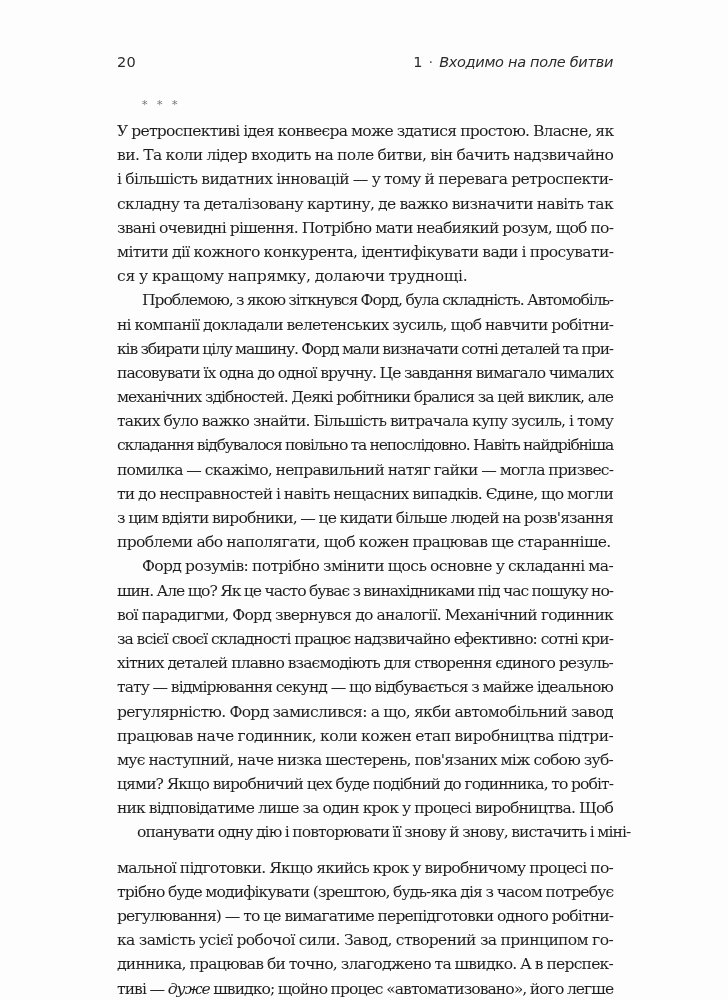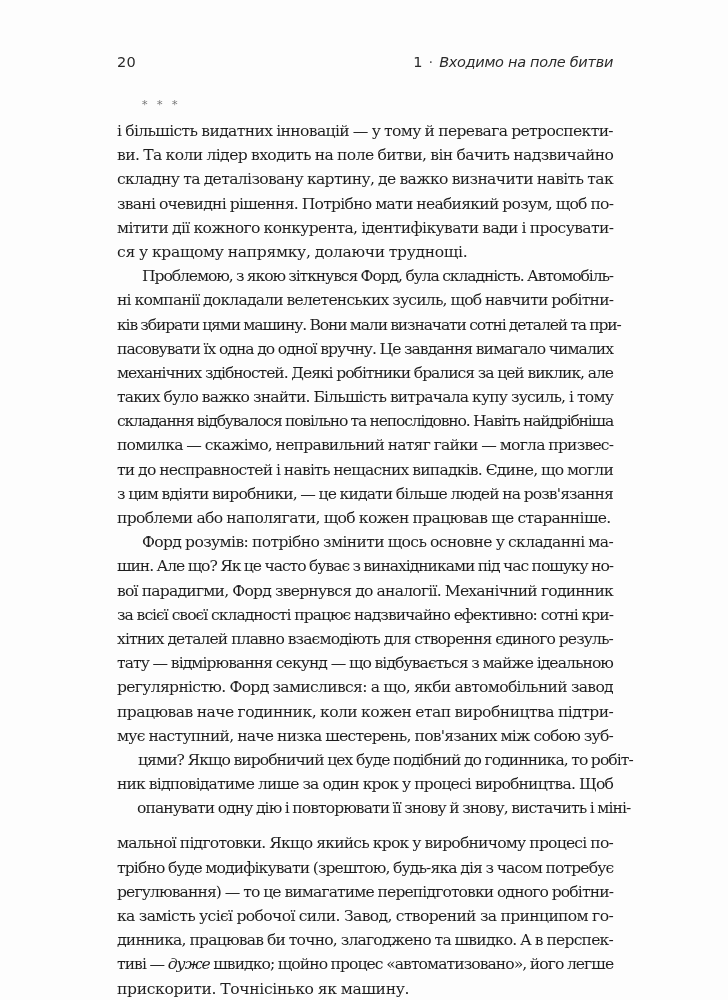--- a/index.html
+++ b/index.html
@@ -101,53 +101,54 @@
     <span class="chapter-head">
       <span class="chapter-num">1</span><span class="chapter-sep">·</span><span class="chapter-title">Входимо на поле битви</span>
     </span>
   </div>
 
   <div class="ornament">* * *</div>
 
   <div class="body-text">
 
     <div>
+      <span class="line" style="white-space: nowrap; letter-spacing: -0.75px;">У ретроспективі ідея конвеєра може здатися простою. Власне, як</span>
+      <span class="line" style="white-space: nowrap; letter-spacing: -0.6px;">ви. Та коли лідер входить на поле битви, він бачить надзвичайно</span>
       <span class="line" style="white-space: nowrap; letter-spacing: -0.65px;">і більшість видатних інновацій — у тому й перевага ретроспекти-</span>
-      <span class="line" style="white-space: nowrap; letter-spacing: -0.6px;">ви. Та коли лідер входить на поле битви, він бачить надзвичайно</span>
       <span class="line" style="white-space: nowrap; letter-spacing: -0.65px;">складну та деталізовану картину, де важко визначити навіть так</span>
       <span class="line" style="white-space: nowrap; letter-spacing: -0.75px;">звані очевидні рішення. Потрібно мати неабиякий розум, щоб по-</span>
       <span class="line" style="white-space: nowrap; letter-spacing: -0.65px;">мітити дії кожного конкурента, ідентифікувати вади і просувати-</span>
       <span class="line last" style="white-space: nowrap;">ся у кращому напрямку, долаючи труднощі.</span>
     </div>
 
     <div>
       <span class="line indent" style="white-space: nowrap; letter-spacing: -1.1px;">Проблемою, з якою зіткнувся Форд, була складність. Автомобіль-</span>
       <span class="line" style="white-space: nowrap; letter-spacing: -0.8px;">ні компанії докладали велетенських зусиль, щоб навчити робітни-</span>
-      <span class="line" style="white-space: nowrap; letter-spacing: -1.15px;">ків збирати цями машину. Вони мали визначати сотні деталей та при-</span>
+      <span class="line" style="white-space: nowrap; letter-spacing: -1.15px;">ків збирати цілу машину. Форд мали визначати сотні деталей та при-</span>
       <span class="line" style="white-space: nowrap; letter-spacing: -1px;">пасовувати їх одна до одної вручну. Це завдання вимагало чималих</span>
       <span class="line" style="white-space: nowrap; letter-spacing: -1.05px;">механічних здібностей. Деякі робітники бралися за цей виклик, але</span>
       <span class="line" style="white-space: nowrap; letter-spacing: -0.85px;">таких було важко знайти. Більшість витрачала купу зусиль, і тому</span>
       <span class="line" style="white-space: nowrap; letter-spacing: -1.2px;">складання відбувалося повільно та непослідовно. Навіть найдрібніша</span>
       <span class="line" style="white-space: nowrap; letter-spacing: -0.8px;">помилка — скажімо, неправильний натяг гайки — могла призвес-</span>
       <span class="line" style="white-space: nowrap; letter-spacing: -0.8px;">ти до несправностей і навіть нещасних випадків. Єдине, що могли</span>
       <span class="line" style="white-space: nowrap; letter-spacing: -0.9px;">з цим вдіяти виробники, — це кидати більше людей на розв'язання</span>
       <span class="line last" style="white-space: nowrap; letter-spacing: -0.65px;">проблеми або наполягати, щоб кожен працював ще старанніше.</span>
     </div>
 
     <div>
       <span class="line indent" style="white-space: nowrap; letter-spacing: -0.65px;">Форд розумів: потрібно змінити щось основне у складанні ма-</span>
       <span class="line" style="white-space: nowrap; letter-spacing: -1.05px;">шин. Але що? Як це часто буває з винахідниками під час пошуку но-</span>
       <span class="line" style="white-space: nowrap; letter-spacing: -0.8px;">вої парадигми, Форд звернувся до аналогії. Механічний годинник</span>
       <span class="line" style="white-space: nowrap; letter-spacing: -1px;">за всієї своєї складності працює надзвичайно ефективно: сотні кри-</span>
       <span class="line" style="white-space: nowrap; letter-spacing: -0.9px;">хітних деталей плавно взаємодіють для створення єдиного резуль-</span>
       <span class="line" style="white-space: nowrap; letter-spacing: -0.95px;">тату — відмірювання секунд — що відбувається з майже ідеальною</span>
       <span class="line" style="white-space: nowrap; letter-spacing: -0.7px;">регулярністю. Форд замислився: а що, якби автомобільний завод</span>
       <span class="line" style="white-space: nowrap; letter-spacing: -0.55px;">працював наче годинник, коли кожен етап виробництва підтри-</span>
       <span class="line" style="white-space: nowrap; letter-spacing: -0.8px;">мує наступний, наче низка шестерень, пов'язаних між собою зуб-</span>
-      <span class="line" style="white-space: nowrap; letter-spacing: -0.95px; margin-left: 21px;">цями? Якщо виробничий цех буде подібний до годинника, то робіт-</span>
+      <span class="line" style="white-space: nowrap; letter-spacing: -0.95px;">цями? Якщо виробничий цех буде подібний до годинника, то робіт-</span>
       <span class="line" style="white-space: nowrap; letter-spacing: -0.85px;">ник відповідатиме лише за один крок у процесі виробництва. Щоб</span>
       <span class="line" style="white-space: nowrap; letter-spacing: -0.95px; margin-left: 20px;">опанувати одну дію і повторювати її знову й знову, вистачить і міні-</span>
       <span class="line" style="white-space: nowrap; letter-spacing: -0.8px; margin-top: 11px;">мальної підготовки. Якщо якийсь крок у виробничому процесі по-</span>
       <span class="line" style="white-space: nowrap; letter-spacing: -0.9px;">трібно буде модифікувати (зрештою, будь-яка дія з часом потребує</span>
       <span class="line" style="white-space: nowrap; letter-spacing: -0.9px;">регулювання) — то це вимагатиме перепідготовки одного робітни-</span>
       <span class="line" style="white-space: nowrap; letter-spacing: -0.65px;">ка замість усієї робочої сили. Завод, створений за принципом го-</span>
       <span class="line" style="white-space: nowrap; letter-spacing: -0.8px;">динника, працював би точно, злагоджено та швидко. А в перспек-</span>
       <span class="line" style="white-space: nowrap; letter-spacing: -0.95px;"><span>тиві — </span><span class="em">дуже</span><span> швидко; щойно процес «автоматизовано», його легше</span></span>
       <span class="line last" style="white-space: nowrap;">прискорити. Точнісінько як машину.</span>
     </div>

